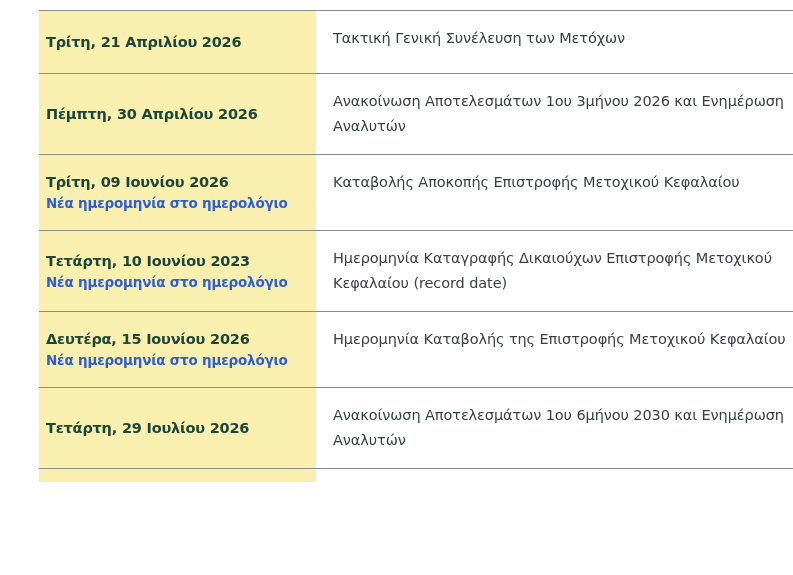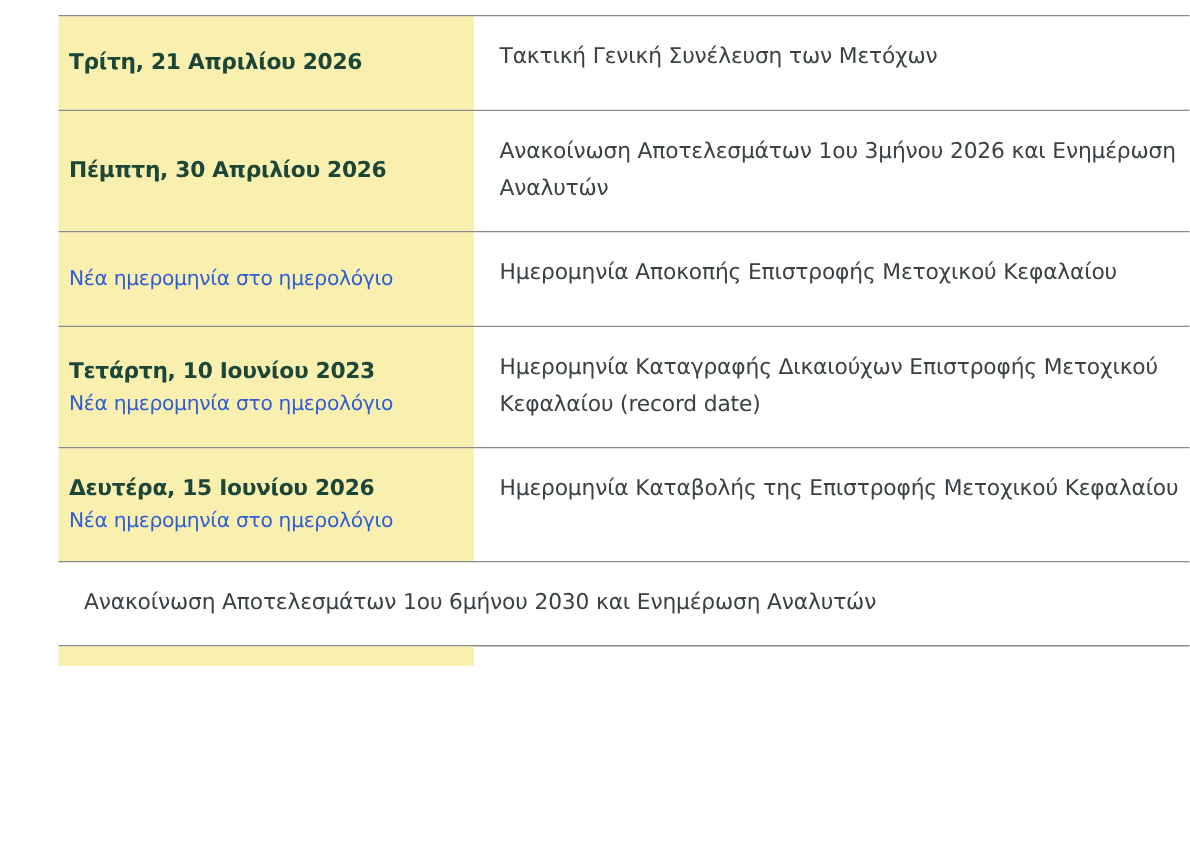--- a/index.html
+++ b/index.html
@@ -54,21 +54,21 @@
   }
   .date-text {
     color: var(--date-text);
     font-weight: bold;
     font-size: 14.5px;
     line-height: 21px;
     letter-spacing: -0.2px;
   }
   .note-text {
     color: var(--note-text);
-    font-weight: normal;
+    font-weight: bold;
     font-size: 13.5px;
     line-height: 20px;
     letter-spacing: -0.2px;
   }
   .event-text {
     color: var(--event-text);
     font-size: 14.5px;
     line-height: 25px;
     letter-spacing: -0.1px;
   }
@@ -99,24 +99,25 @@
       <div class="date-text">Πέμπτη, 30 Απριλίου 2026</div>
 
     </div>
     <div class="event-cell">
       <div class="event-text">Ανακοίνωση Αποτελεσμάτων 1ου 3μήνου 2026 και Ενημέρωση Αναλυτών</div>
     </div>
   </div>
 
   <div class="calendar-row">
     <div class="date-cell">
+      <div class="date-text">Τρίτη, 09 Ιουνίου 2026</div>
       <div class="note-text">Νέα ημερομηνία στο ημερολόγιο</div>
     </div>
     <div class="event-cell">
-      <div class="event-text">Ημερομηνία Αποκοπής Επιστροφής Μετοχικού Κεφαλαίου</div>
+      <div class="event-text">Καταβολής Αποκοπής Επιστροφής Μετοχικού Κεφαλαίου</div>
     </div>
   </div>
 
   <div class="calendar-row">
     <div class="date-cell">
       <div class="date-text">Τετάρτη, 10 Ιουνίου 2023</div>
       <div class="note-text">Νέα ημερομηνία στο ημερολόγιο</div>
     </div>
     <div class="event-cell">
       <div class="event-text">Ημερομηνία Καταγραφής Δικαιούχων Επιστροφής Μετοχικού Κεφαλαίου (record date)</div>
@@ -127,20 +128,24 @@
     <div class="date-cell">
       <div class="date-text">Δευτέρα, 15 Ιουνίου 2026</div>
       <div class="note-text">Νέα ημερομηνία στο ημερολόγιο</div>
     </div>
     <div class="event-cell">
       <div class="event-text">Ημερομηνία Καταβολής της Επιστροφής Μετοχικού Κεφαλαίου</div>
     </div>
   </div>
 
   <div class="calendar-row">
+    <div class="date-cell">
+      <div class="date-text">Τετάρτη, 29 Ιουλίου 2026</div>
+
+    </div>
     <div class="event-cell">
       <div class="event-text">Ανακοίνωση Αποτελεσμάτων 1ου 6μήνου 2030 και Ενημέρωση Αναλυτών</div>
     </div>
   </div>
 
 <div class="partial-next-row"></div>
     </div>
 </div>
 
 </body></html>

